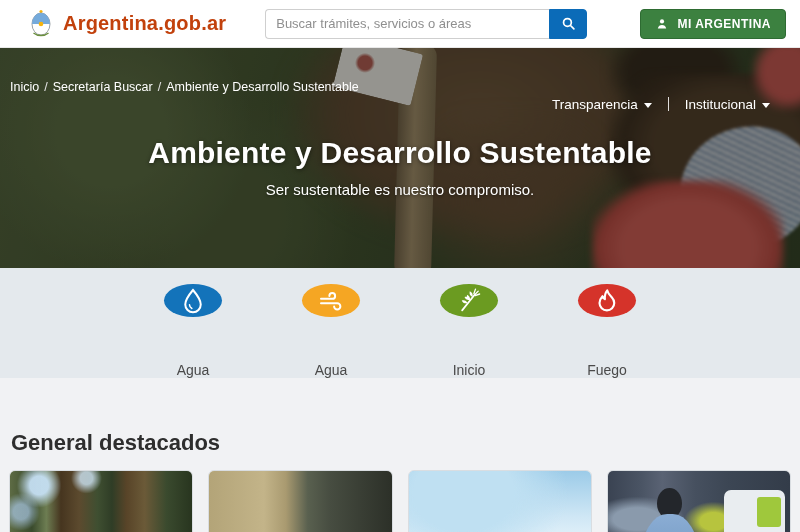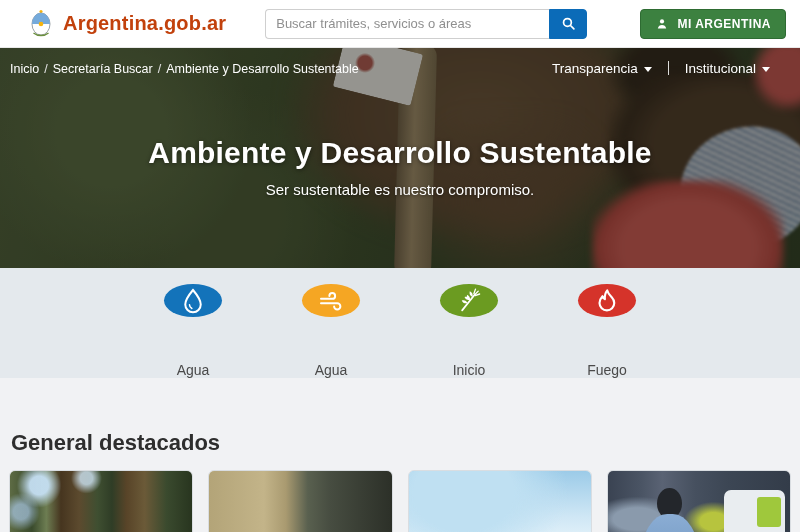--- a/index.html
+++ b/index.html
@@ -83,21 +83,21 @@
   .hero-overlay{ inset:0; background:rgba(8,10,8,.38); }
 
   .hero-content{ position:relative; z-index:3; height:100%; }
   .hero-topbar{
     display:flex; align-items:center; padding:13px 30px 0 10px;
     color:#fff; font-size:12.5px;
   }
   .breadcrumb{ display:flex; align-items:center; gap:5px; }
   .breadcrumb a{ color:#fff; text-decoration:none; cursor:pointer; }
   .crumb-sep{ color:#e3e3e3; }
-  .hero-nav{ margin-left:auto; display:flex; align-items:flex-start; gap:16px; font-size:13.5px; }
+  .hero-nav{ margin-left:auto; display:flex; align-items:flex-start; gap:16px; font-size:13.5px;margin-top:36px; }
   .drop-link{ color:#fff; text-decoration:none; cursor:pointer; display:flex; align-items:center; gap:6px; }
   .caret{ width:0; height:0; border-left:4px solid transparent; border-right:4px solid transparent; border-top:5px solid #fff; margin-top:2px; }
   .nav-divider{ width:1px; height:14px; background:rgba(255,255,255,.85); }
 
   .hero-title-block{ position:absolute; left:0; right:0; top:88px; text-align:center; color:#fff; }
   .hero-title{ font-size:30px; font-weight:700; letter-spacing:.2px; text-shadow:0 1px 4px rgba(0,0,0,.45); }
   .hero-subtitle{ margin-top:11px; font-size:15px; text-shadow:0 1px 3px rgba(0,0,0,.5); }
 
   
   .elements-band{ height:110px; background:#e4e9ed; display:flex; justify-content:center; gap:68px; padding-top:16px; }

